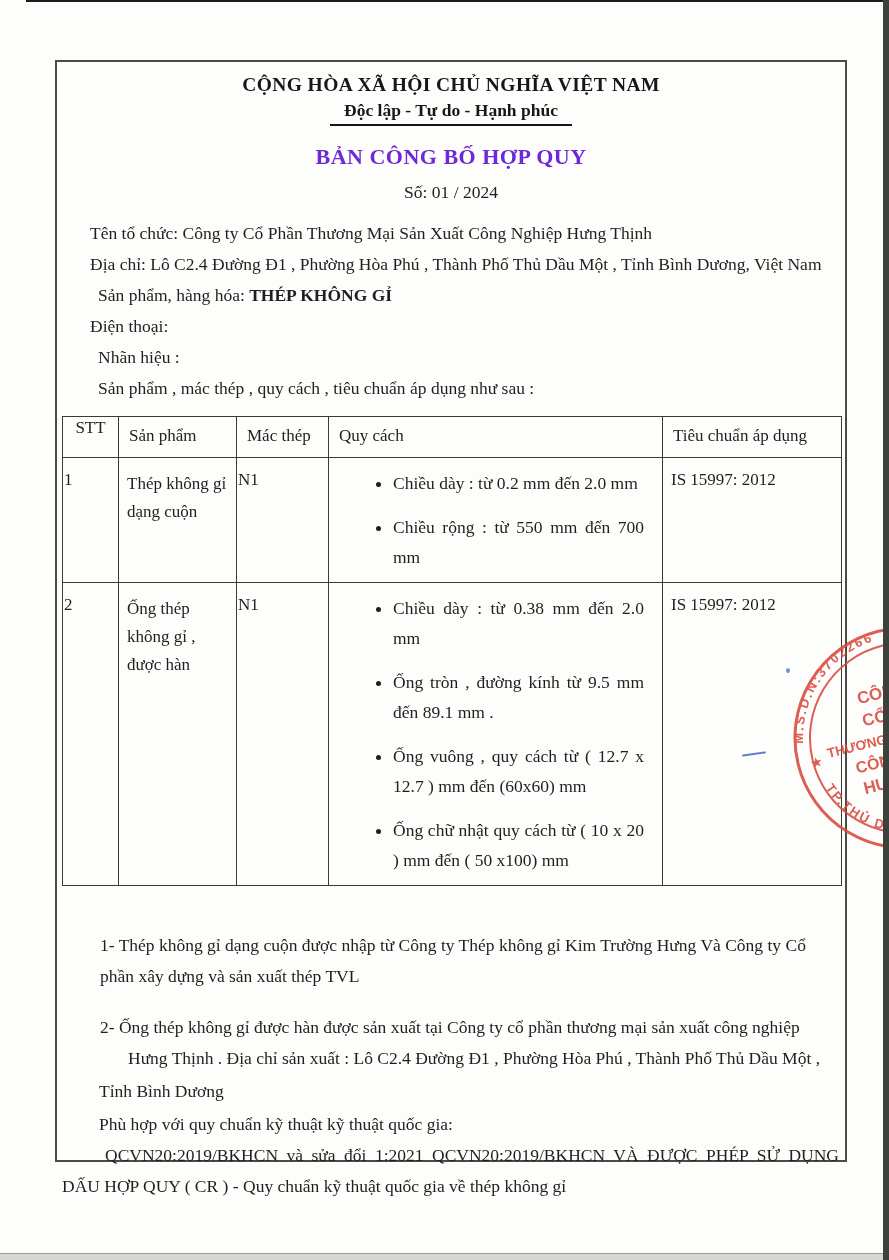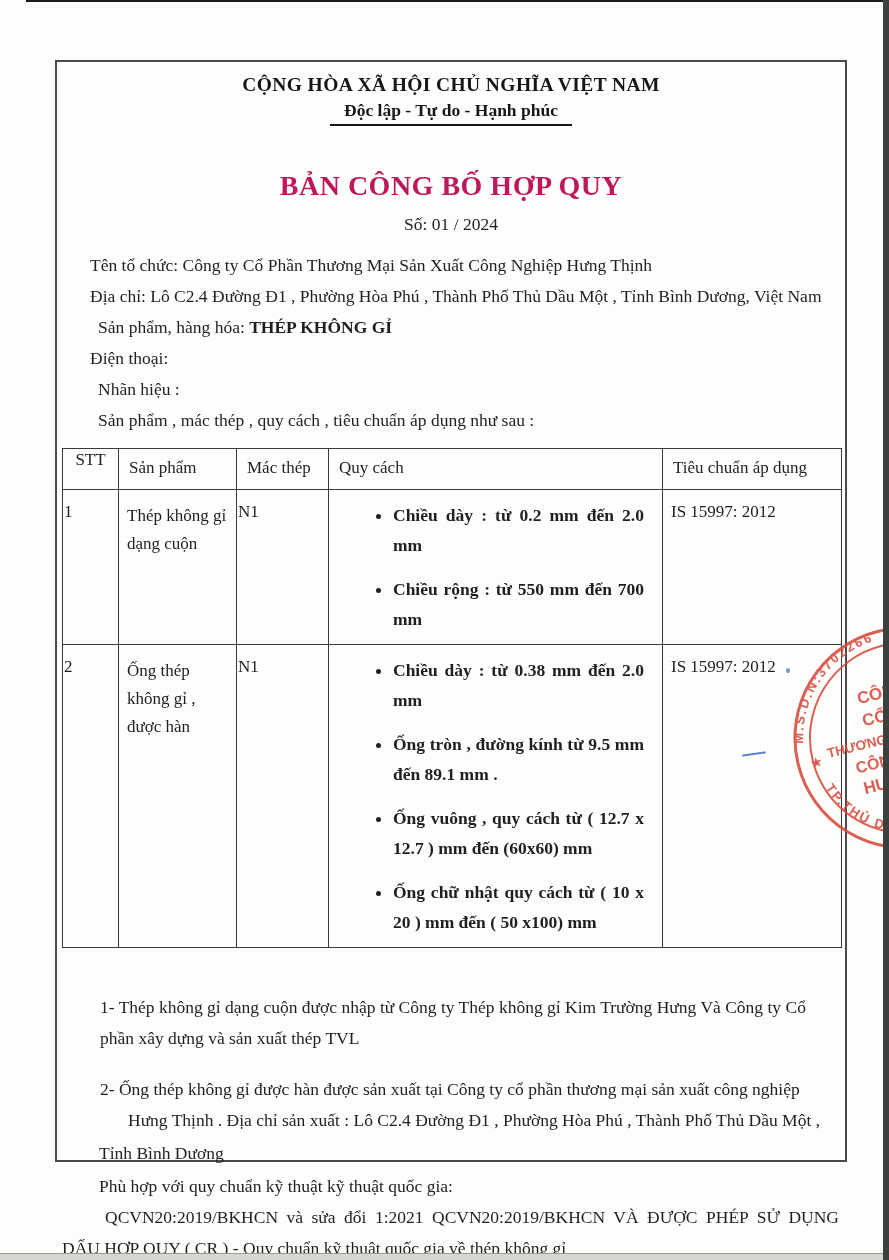--- a/index.html
+++ b/index.html
@@ -12,40 +12,40 @@
   .scan-right{position:absolute;top:0;right:0;width:6px;height:100%;background:#3d413d;z-index:6;}
   .scan-bottom{position:absolute;bottom:0;left:0;right:0;height:6px;background:#d6d6d3;border-top:1px solid #9a9a98;z-index:5;}
   
   .doc-border{position:absolute;left:55px;top:60px;width:788px;height:1098px;border:2px solid #4a4a48;}
   .doc-content{position:absolute;left:55px;top:60px;width:792px;}
 
   .center{text-align:center;}
   .country{margin-top:14px;font-weight:bold;font-size:19.5px;letter-spacing:.4px;color:#171717;}
   .motto-wrap{margin-top:4px;}
   .motto{display:inline-block;font-weight:bold;font-size:17.5px;padding:0 14px 3px 14px;border-bottom:2px solid #161616;color:#171717;}
-  .doc-title{margin-top:44px;font-weight:bold;font-size:28px;letter-spacing:.5px;color:#be185d;}
+  .doc-title{margin-top:18px;font-weight:bold;font-size:22px;letter-spacing:.5px;color:#6d28d9;}
   .doc-number{margin-top:12px;font-size:17.5px;}
 
   .para{font-size:17.5px;line-height:31px;margin:0 14px 0 35px;}
   .para.first{margin-top:15px;}
   .para.indent2{margin-left:43px;}
   .bold{font-weight:bold;}
 
   
   table.spec{border-collapse:collapse;margin:12px 0 0 7px;table-layout:fixed;width:779px;font-size:17px;}
   table.spec td,table.spec th{border:1.6px solid #3a3a38;vertical-align:top;font-weight:normal;text-align:left;}
   th.h{padding:9px 10px;height:22px;}
   th.h.stt{text-align:center;padding:1px 2px;}
   td.stt{text-align:center;padding-top:12px;}
   td.prod{padding:12px 8px;text-align:justify;line-height:28px;}
   td.grade{text-align:center;padding-top:12px;}
   td.specs{padding:10px 6px 10px 0;}
   td.std{padding:12px 8px;}
   td.specs ul{margin:0;padding-left:64px;}
-  td.specs li{padding-right:12px;text-align:justify;font-size:17.5px;line-height:30px;font-weight:bold;}
+  td.specs li{padding-right:12px;text-align:justify;font-size:17.5px;line-height:30px;}
   td.specs li + li{margin-top:14px;}
   tr.r1 td{height:96px;}
   tr.r2 td{height:232px;}
 
   .notes{margin-top:44px;}
   .note{font-size:17.5px;line-height:31px;margin:0 14px 0 45px;}
   .note.hang{padding-left:28px;text-indent:-28px;margin-top:20px;}
   .plain{font-size:17.5px;line-height:31px;margin:2px 14px 0 44px;}
   .regulation{font-size:17.5px;line-height:31px;margin:0 8px 0 7px;text-align:justify;text-indent:43px;}
 

